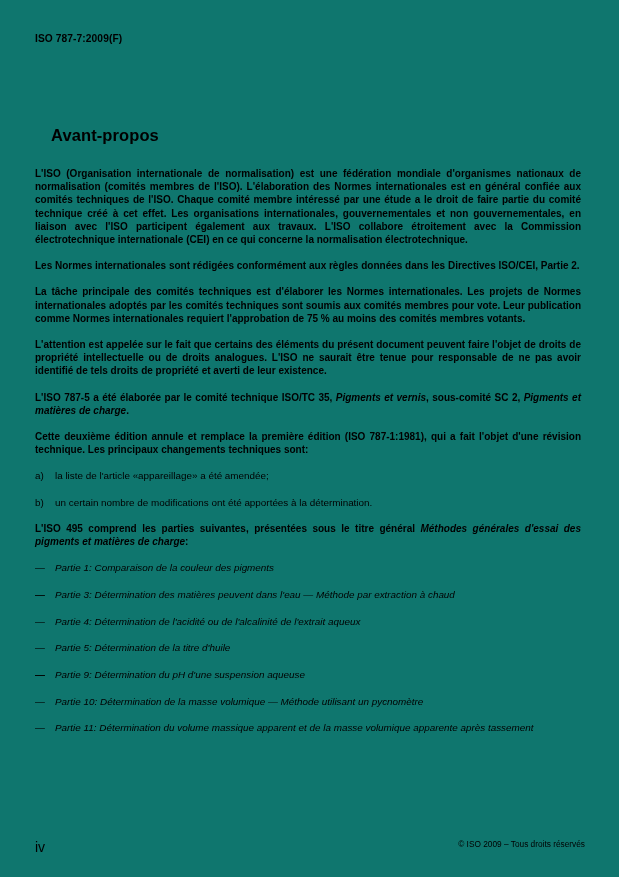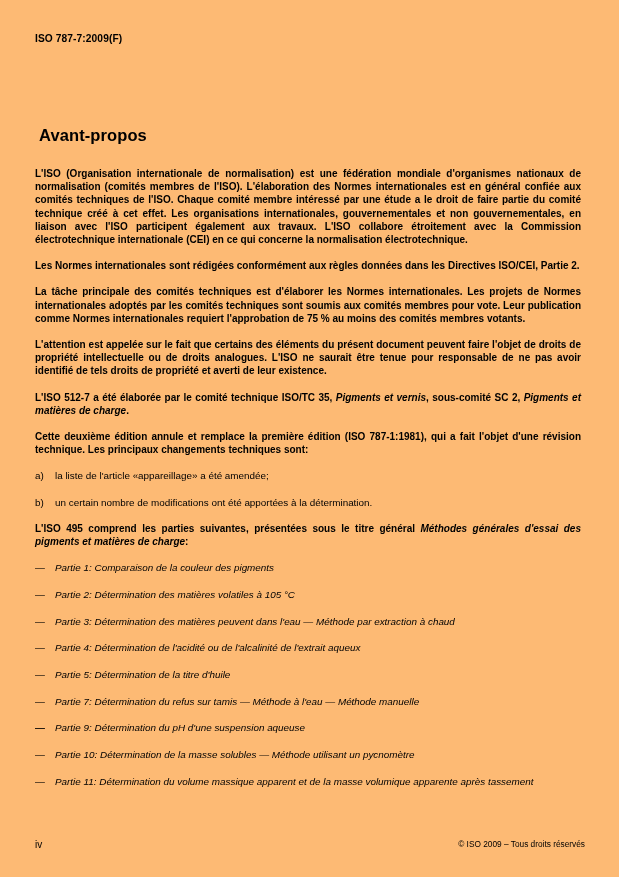--- a/index.html
+++ b/index.html
@@ -8,21 +8,21 @@
     background: #ffffff;
   }
   body {
     font-family: "Liberation Sans", sans-serif;
     color: #000000;
   }
   .page {
     position: relative;
     width: 619px;
     height: 877px;
-    background: #fdba74;
+    background: #0f766e;
     overflow: hidden;
     box-sizing: border-box;
   }
 
   
   .running-header {
     position: absolute;
     top: 33px;
     left: 35px;
     right: 34px;
@@ -35,21 +35,21 @@
   .content {
     position: absolute;
     top: 126px;
     left: 35px;
     width: 550px;
   }
 
   .section-title {
     font-size: 16.5px;
     font-weight: bold;
-    margin: 0 0 22px 4px;
+    margin: 0 0 22px 16px;
     letter-spacing: 0.1px;
   }
 
   p.para {
     font-size: 10px;
     line-height: 13.2px;
     text-align: justify;
     margin: 0 4px 13px 0;
     hyphens: none;
     font-weight: bold;
@@ -106,21 +106,21 @@
     position: absolute;
     left: 35px;
     right: 34px;
     bottom: 24px;
     height: 14px;
   }
   .folio {
     position: absolute;
     left: 0;
     top: 0;
-    font-size: 10px;
+    font-size: 14px;
   }
   .copyright {
     position: absolute;
     right: 0;
     top: 0;
     font-size: 8.3px;
     text-align: center;
   }
 </style>
 </head>
@@ -135,21 +135,21 @@
     <h1 class="section-title">Avant-propos</h1>
 
     <p class="para">L'ISO (Organisation internationale de normalisation) est une fédération mondiale d'organismes nationaux de normalisation (comités membres de l'ISO). L'élaboration des Normes internationales est en général confiée aux comités techniques de l'ISO. Chaque comité membre intéressé par une étude a le droit de faire partie du comité technique créé à cet effet. Les organisations internationales, gouvernementales et non gouvernementales, en liaison avec l'ISO participent également aux travaux. L'ISO collabore étroitement avec la Commission électrotechnique internationale (CEI) en ce qui concerne la normalisation électrotechnique.</p>
 
     <p class="para">Les Normes internationales sont rédigées conformément aux règles données dans les Directives ISO/CEI, Partie 2.</p>
 
     <p class="para">La tâche principale des comités techniques est d'élaborer les Normes internationales. Les projets de Normes internationales adoptés par les comités techniques sont soumis aux comités membres pour vote. Leur publication comme Normes internationales requiert l'approbation de 75 % au moins des comités membres votants.</p>
 
     <p class="para">L'attention est appelée sur le fait que certains des éléments du présent document peuvent faire l'objet de droits de propriété intellectuelle ou de droits analogues. L'ISO ne saurait être tenue pour responsable de ne pas avoir identifié de tels droits de propriété et averti de leur existence.</p>
 
-    <p class="para"><span>L'ISO 512-7 a été élaborée par le comité technique ISO/TC 35, </span><em class="ital">Pigments et vernis</em><span>, sous-comité SC 2, </span><em class="ital">Pigments et matières de charge</em><span>.</span></p>
+    <p class="para"><span>L'ISO 787-5 a été élaborée par le comité technique ISO/TC 35, </span><em class="ital">Pigments et vernis</em><span>, sous-comité SC 2, </span><em class="ital">Pigments et matières de charge</em><span>.</span></p>
 
     <p class="para">Cette deuxième édition annule et remplace la première édition (ISO 787-1:1981), qui a fait l'objet d'une révision technique. Les principaux changements techniques sont:</p>
 
     <ul class="alpha-list">
       <li class="alpha-item">
         <span class="alpha-marker">a)</span>
         <span>la liste de l'article «appareillage» a été amendée;</span>
       </li>
       <li class="alpha-item">
         <span class="alpha-marker">b)</span>
@@ -159,48 +159,46 @@
 
     <p class="para"><span>L'ISO 495 comprend les parties suivantes, présentées sous le titre général </span><em class="ital">Méthodes générales d'essai des pigments et matières de charge</em><span>:</span></p>
 
     <ul class="parts-list">
       <li class="part-item">
         <span class="part-dash">—</span>
         <span>Partie 1: Comparaison de la couleur des pigments</span>
       </li>
       <li class="part-item">
         <span class="part-dash">—</span>
-        <span>Partie 2: Détermination des matières volatiles à 105 °C</span>
       </li>
       <li class="part-item">
         <span class="part-dash">—</span>
         <span>Partie 3: Détermination des matières peuvent dans l'eau — Méthode par extraction à chaud</span>
       </li>
       <li class="part-item">
         <span class="part-dash">—</span>
         <span>Partie 4: Détermination de l'acidité ou de l'alcalinité de l'extrait aqueux</span>
       </li>
       <li class="part-item">
         <span class="part-dash">—</span>
         <span>Partie 5: Détermination de la titre d'huile</span>
       </li>
       <li class="part-item">
         <span class="part-dash">—</span>
-        <span>Partie 7: Détermination du refus sur tamis — Méthode à l'eau — Méthode manuelle</span>
       </li>
       <li class="part-item">
         <span class="part-dash">—</span>
       </li>
       <li class="part-item">
         <span class="part-dash">—</span>
         <span>Partie 9: Détermination du pH d'une suspension aqueuse</span>
       </li>
       <li class="part-item">
         <span class="part-dash">—</span>
-        <span>Partie 10: Détermination de la masse solubles — Méthode utilisant un pycnomètre</span>
+        <span>Partie 10: Détermination de la masse volumique — Méthode utilisant un pycnomètre</span>
       </li>
       <li class="part-item">
         <span class="part-dash">—</span>
         <span>Partie 11: Détermination du volume massique apparent et de la masse volumique apparente après tassement</span>
       </li>
     </ul>
 
   </div>
 
   <div class="footer">

